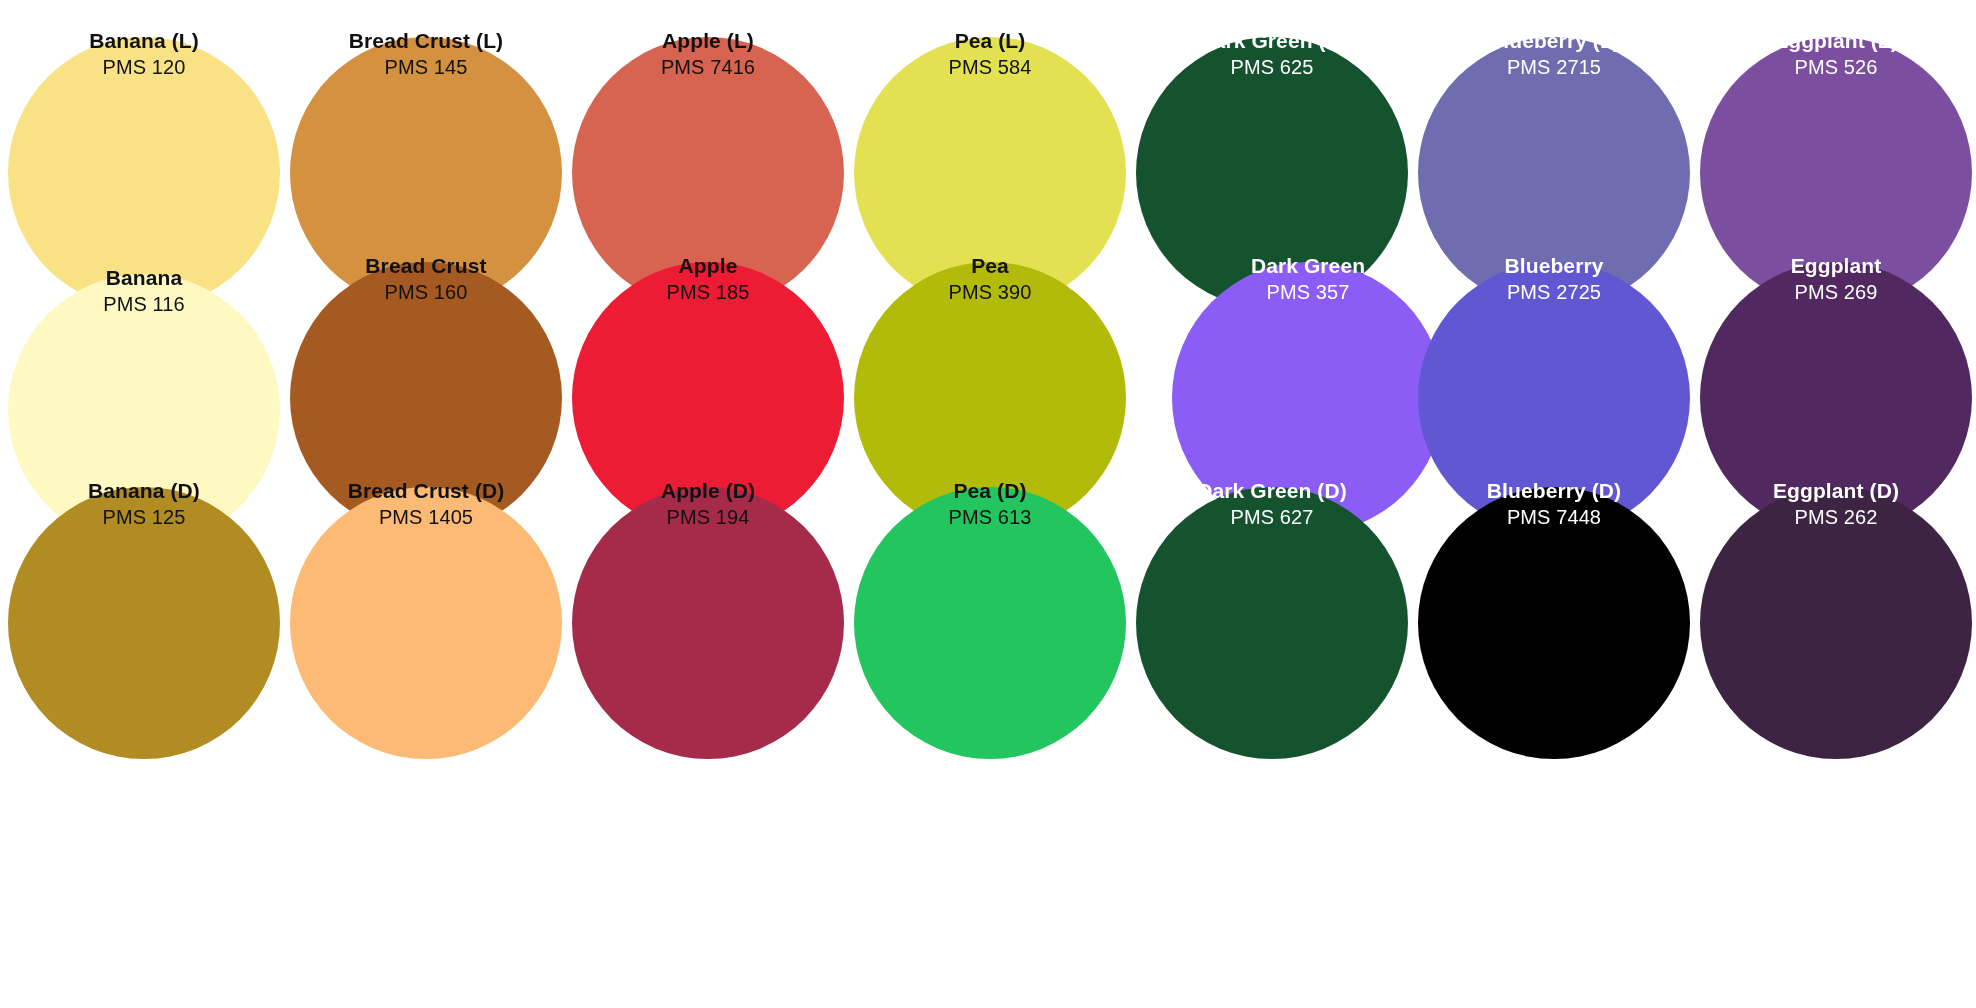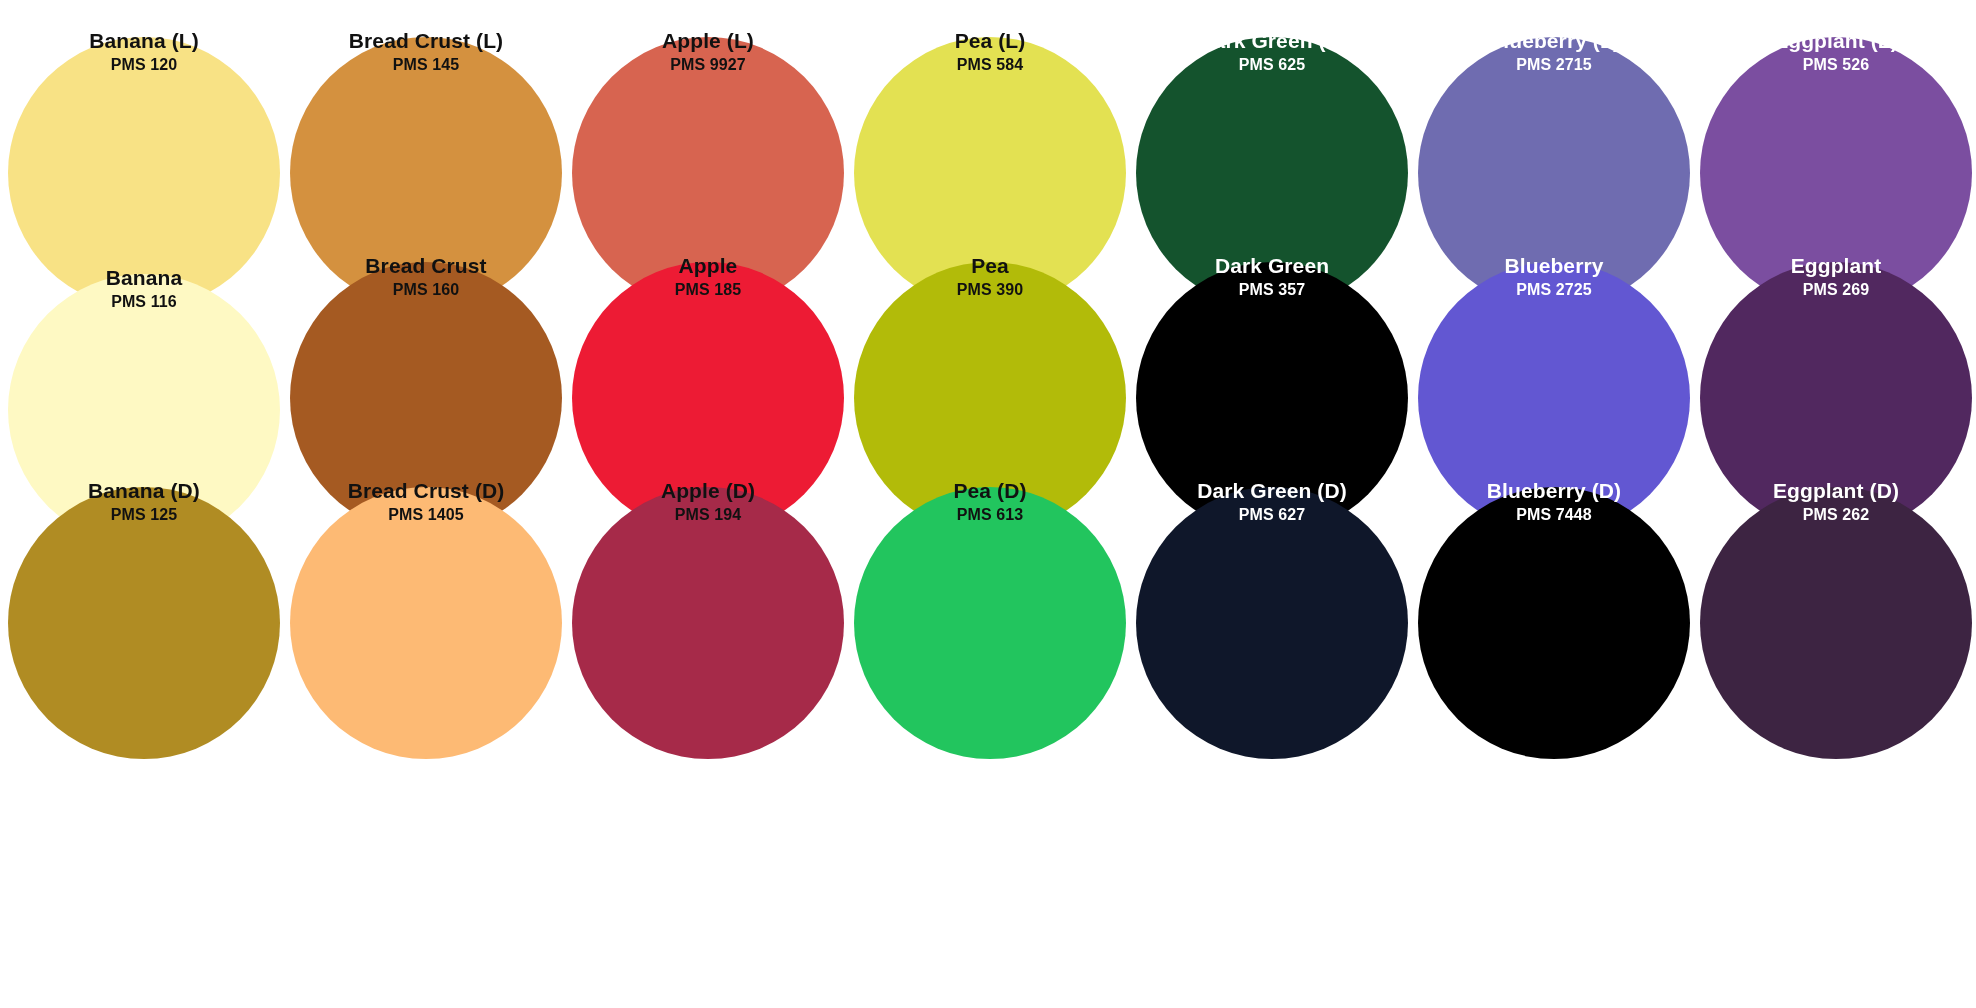--- a/index.html
+++ b/index.html
@@ -31,22 +31,22 @@
     text-align: center;
     line-height: 1.12;
   }
   .swatch-name {
     font-size: 21px;
     font-weight: bold;
     letter-spacing: 0.1px;
     white-space: nowrap;
   }
   .swatch-pms {
-    font-size: 16px;
-    font-weight: bold;
+    font-size: 20px;
+    font-weight: normal;
     letter-spacing: 0.1px;
     white-space: nowrap;
     margin-top: 3px;
   }
   .text-stack {
     position: relative;
     top: -8px;
   }
   .dark-text { color: #111111; }
   .light-text { color: #ffffff; }
@@ -63,21 +63,21 @@
     </div>
     <div class="swatch" style="left: 290px; top: 37px; width: 272px; height: 272px; background: rgb(212, 145, 63);">
       <div class="text-stack">
         <div class="swatch-name dark-text">Bread Crust (L)</div>
         <div class="swatch-pms dark-text">PMS 145</div>
       </div>
     </div>
     <div class="swatch" style="left: 572px; top: 37px; width: 272px; height: 272px; background: rgb(215, 100, 80);">
       <div class="text-stack">
         <div class="swatch-name dark-text">Apple (L)</div>
-        <div class="swatch-pms dark-text">PMS 9927</div>
+        <div class="swatch-pms dark-text">PMS 7416</div>
       </div>
     </div>
     <div class="swatch" style="left: 854px; top: 37px; width: 272px; height: 272px; background: rgb(227, 225, 82);">
       <div class="text-stack">
         <div class="swatch-name dark-text">Pea (L)</div>
         <div class="swatch-pms dark-text">PMS 584</div>
       </div>
     </div>
     <div class="swatch" style="left: 1136px; top: 37px; width: 272px; height: 272px; background: #14532d;">
       <div class="text-stack">
@@ -114,21 +114,21 @@
         <div class="swatch-name dark-text">Apple</div>
         <div class="swatch-pms dark-text">PMS 185</div>
       </div>
     </div>
     <div class="swatch" style="left: 854px; top: 262px; width: 272px; height: 272px; background: rgb(178, 187, 9);">
       <div class="text-stack">
         <div class="swatch-name dark-text">Pea</div>
         <div class="swatch-pms dark-text">PMS 390</div>
       </div>
     </div>
-    <div class="swatch" style="left: 1136px; top: 262px; width: 272px; height: 272px; background: #000000;">
+    <div class="swatch" style="left: 1172px; top: 262px; width: 272px; height: 272px; background: #8b5cf6;">
       <div class="text-stack">
         <div class="swatch-name light-text">Dark Green</div>
         <div class="swatch-pms light-text">PMS 357</div>
       </div>
     </div>
     <div class="swatch" style="left: 1418px; top: 262px; width: 272px; height: 272px; background: rgb(98, 87, 210);">
       <div class="text-stack">
         <div class="swatch-name light-text">Blueberry</div>
         <div class="swatch-pms light-text">PMS 2725</div>
       </div>
@@ -156,21 +156,21 @@
         <div class="swatch-name dark-text">Apple (D)</div>
         <div class="swatch-pms dark-text">PMS 194</div>
       </div>
     </div>
     <div class="swatch" style="left: 854px; top: 487px; width: 272px; height: 272px; background: #22c55e;">
       <div class="text-stack">
         <div class="swatch-name dark-text">Pea (D)</div>
         <div class="swatch-pms dark-text">PMS 613</div>
       </div>
     </div>
-    <div class="swatch" style="left: 1136px; top: 487px; width: 272px; height: 272px; background: #0f172a;">
+    <div class="swatch" style="left: 1136px; top: 487px; width: 272px; height: 272px; background: #14532d;">
       <div class="text-stack">
         <div class="swatch-name light-text">Dark Green (D)</div>
         <div class="swatch-pms light-text">PMS 627</div>
       </div>
     </div>
     <div class="swatch" style="left: 1418px; top: 487px; width: 272px; height: 272px; background: #000000;">
       <div class="text-stack">
         <div class="swatch-name light-text">Blueberry (D)</div>
         <div class="swatch-pms light-text">PMS 7448</div>
       </div>

